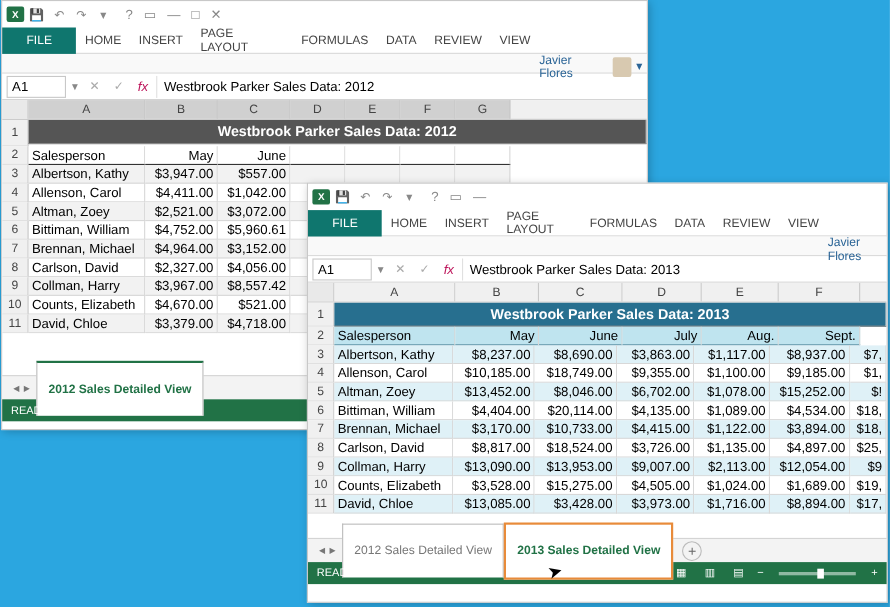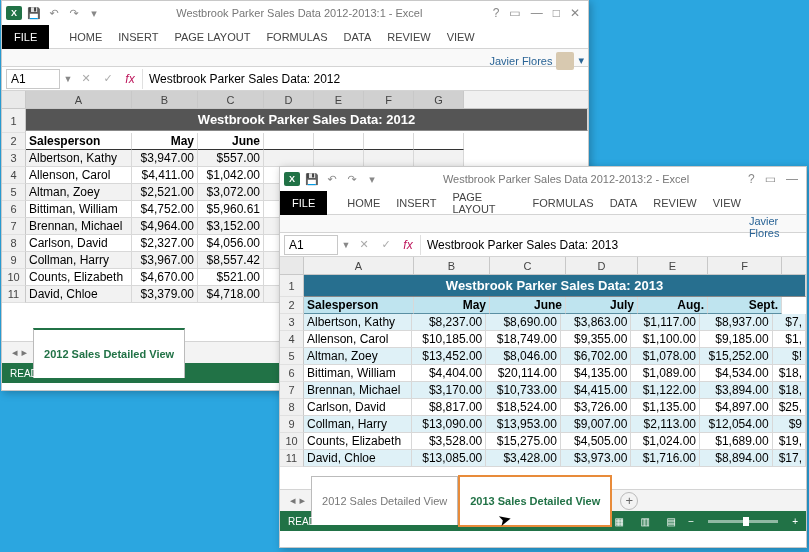--- a/index.html
+++ b/index.html
@@ -16,21 +16,21 @@
 .titlebar { height: 24px; display: flex; align-items: center; font-size: 11px; color: #777; padding: 0 4px; }
 .qat { display: flex; gap: 4px; align-items: center; margin-right: 8px; }
 .excel-icon { width: 16px; height: 14px; background: #217246; color: #fff; font-size: 9px; display: flex; align-items: center; justify-content: center; font-weight: bold; border-radius: 2px; }
 .save-icon { color: #6b4faf; }
 .icon-btn { width: 16px; height: 16px; display: flex; align-items: center; justify-content: center; color: #888; font-size: 11px; cursor: pointer; }
 .ttext { flex: 1; text-align: center; overflow: hidden; white-space: nowrap; }
 .winctrl { display: flex; gap: 10px; padding: 0 4px; color: #888; font-size: 12px; }
 
 .ribbon-tabs { height: 24px; display: flex; align-items: center; font-size: 11px; border-bottom: 1px solid #d4d4d4; }
 .rtab { padding: 0 8px; color: #444; cursor: pointer; text-transform: uppercase; font-size: 11px; }
-.rtab.file { background: #000000; color: #fff; height: 24px; display: flex; align-items: center; padding: 0 12px; margin-right: 12px; }
+.rtab.file { background: #0f766e; color: #fff; height: 24px; display: flex; align-items: center; padding: 0 22px; margin-right: 0; }
 .user { margin-left: auto; color: #2a6496; font-size: 11px; padding-right: 4px; display: flex; align-items: center; gap: 4px; margin-top: 48px; }
 .avatar { width: 18px; height: 18px; background: #d8c9b0; border-radius: 2px; }
 
 .thin-strip { height: 18px; border-bottom: 1px solid #d4d4d4; background: #f9f9f9; }
 
 .formula-bar { height: 24px; display: flex; align-items: center; font-size: 12px; border-bottom: 1px solid #d4d4d4; padding: 2px 4px; gap: 2px; background: #fff; }
 .namebox { width: 54px; height: 20px; border: 1px solid #c8c8c8; padding: 0 4px; display: flex; align-items: center; }
 .drop { width: 12px; text-align: center; color: #888; font-size: 9px; }
 .fb-btn { width: 20px; text-align: center; color: #aaa; font-size: 11px; }
 .fb-btn.fx { font-style: italic; color: #be185d; font-size: 12px; }
@@ -46,21 +46,21 @@
 .colhead.sel { background: #d0d0d0; }
 
 .sheet-rows { overflow: hidden; }
 .srow { display: flex; height: 17px; font-size: 12px; }
 .rowhead { width: 24px; flex: none; text-align: center; font-size: 11px; color: #444; border-right: 1px solid #c8c8c8; border-bottom: 1px solid #e0e0e0; background: #f0f0f0; line-height: 17px; }
 .cell { border-right: 1px solid #d8d8d8; border-bottom: 1px solid #d8d8d8; padding: 0 3px; line-height: 17px; white-space: nowrap; overflow: hidden; }
 .cell.num { text-align: right; }
 
 .titlecell { background: #555; color: #fff; text-align: center; font-weight: bold; font-size: 13px; border-bottom: 1px solid #888; height: 22px; line-height: 22px; }
 .win2 .titlecell { background: #276f8f; }
-.headerrow .cell { font-weight: bold; background: #fff; border-bottom: 1px solid #333; }
+.headerrow .cell { font-weight: normal; background: #fff; border-bottom: 1px solid #333; }
 .oddr .cell { background: #f2f2f2; }
 .win2 .headerrow .cell { background: #bfe4ef; border-bottom: 1px solid #5a8fa3; }
 .win2 .oddr .cell { background: #dff1f7; }
 .win2 .evenr .cell { background: #fff; }
 
 .tabbar { height: 22px; display: flex; align-items: center; font-size: 11px; background: #f3f3f3; border-top: 1px solid #d4d4d4; padding: 0 4px; color: #777; }
 .tabbar .nav { display: flex; gap: 4px; padding: 0 6px; }
 .sheet-tab { padding: 18px 10px; border: 1px solid #bbb; background: #fff; cursor: pointer; border-bottom: none; }
 .sheet-tab.active { color: #217246; font-weight: bold; border-top: 2px solid #217246; }
 .sheet-tab.active2 { border: 2px solid #e88b3a; color: #217246; font-weight: bold; }
@@ -88,21 +88,20 @@
 
 <div class="window win1">
   <div class="titlebar">
     <div class="qat">
       <div class="excel-icon">X</div>
       <div class="icon-btn save-icon">💾</div>
       <div class="icon-btn">↶</div>
       <div class="icon-btn">↷</div>
       <div class="icon-btn">▾</div>
     </div>
-    <div class="ttext">Westbrook Parker Sales Data 2012-2013:1 - Excel</div>
     <div class="winctrl">
       <span>?</span>
       <span>▭</span>
       <span>—</span>
       <span>□</span>
       <span>✕</span>
     </div>
   </div>
 
   <div class="ribbon-tabs">
@@ -268,21 +267,20 @@
 
 <div class="window win2">
   <div class="titlebar">
     <div class="qat">
       <div class="excel-icon">X</div>
       <div class="icon-btn save-icon">💾</div>
       <div class="icon-btn">↶</div>
       <div class="icon-btn">↷</div>
       <div class="icon-btn">▾</div>
     </div>
-    <div class="ttext">Westbrook Parker Sales Data 2012-2013:2 - Excel</div>
     <div class="winctrl">
       <span>?</span>
       <span>▭</span>
       <span>—</span>
     </div>
   </div>
 
   <div class="ribbon-tabs">
     <div class="rtab file">FILE</div>
     <div class="rtab">HOME</div>

